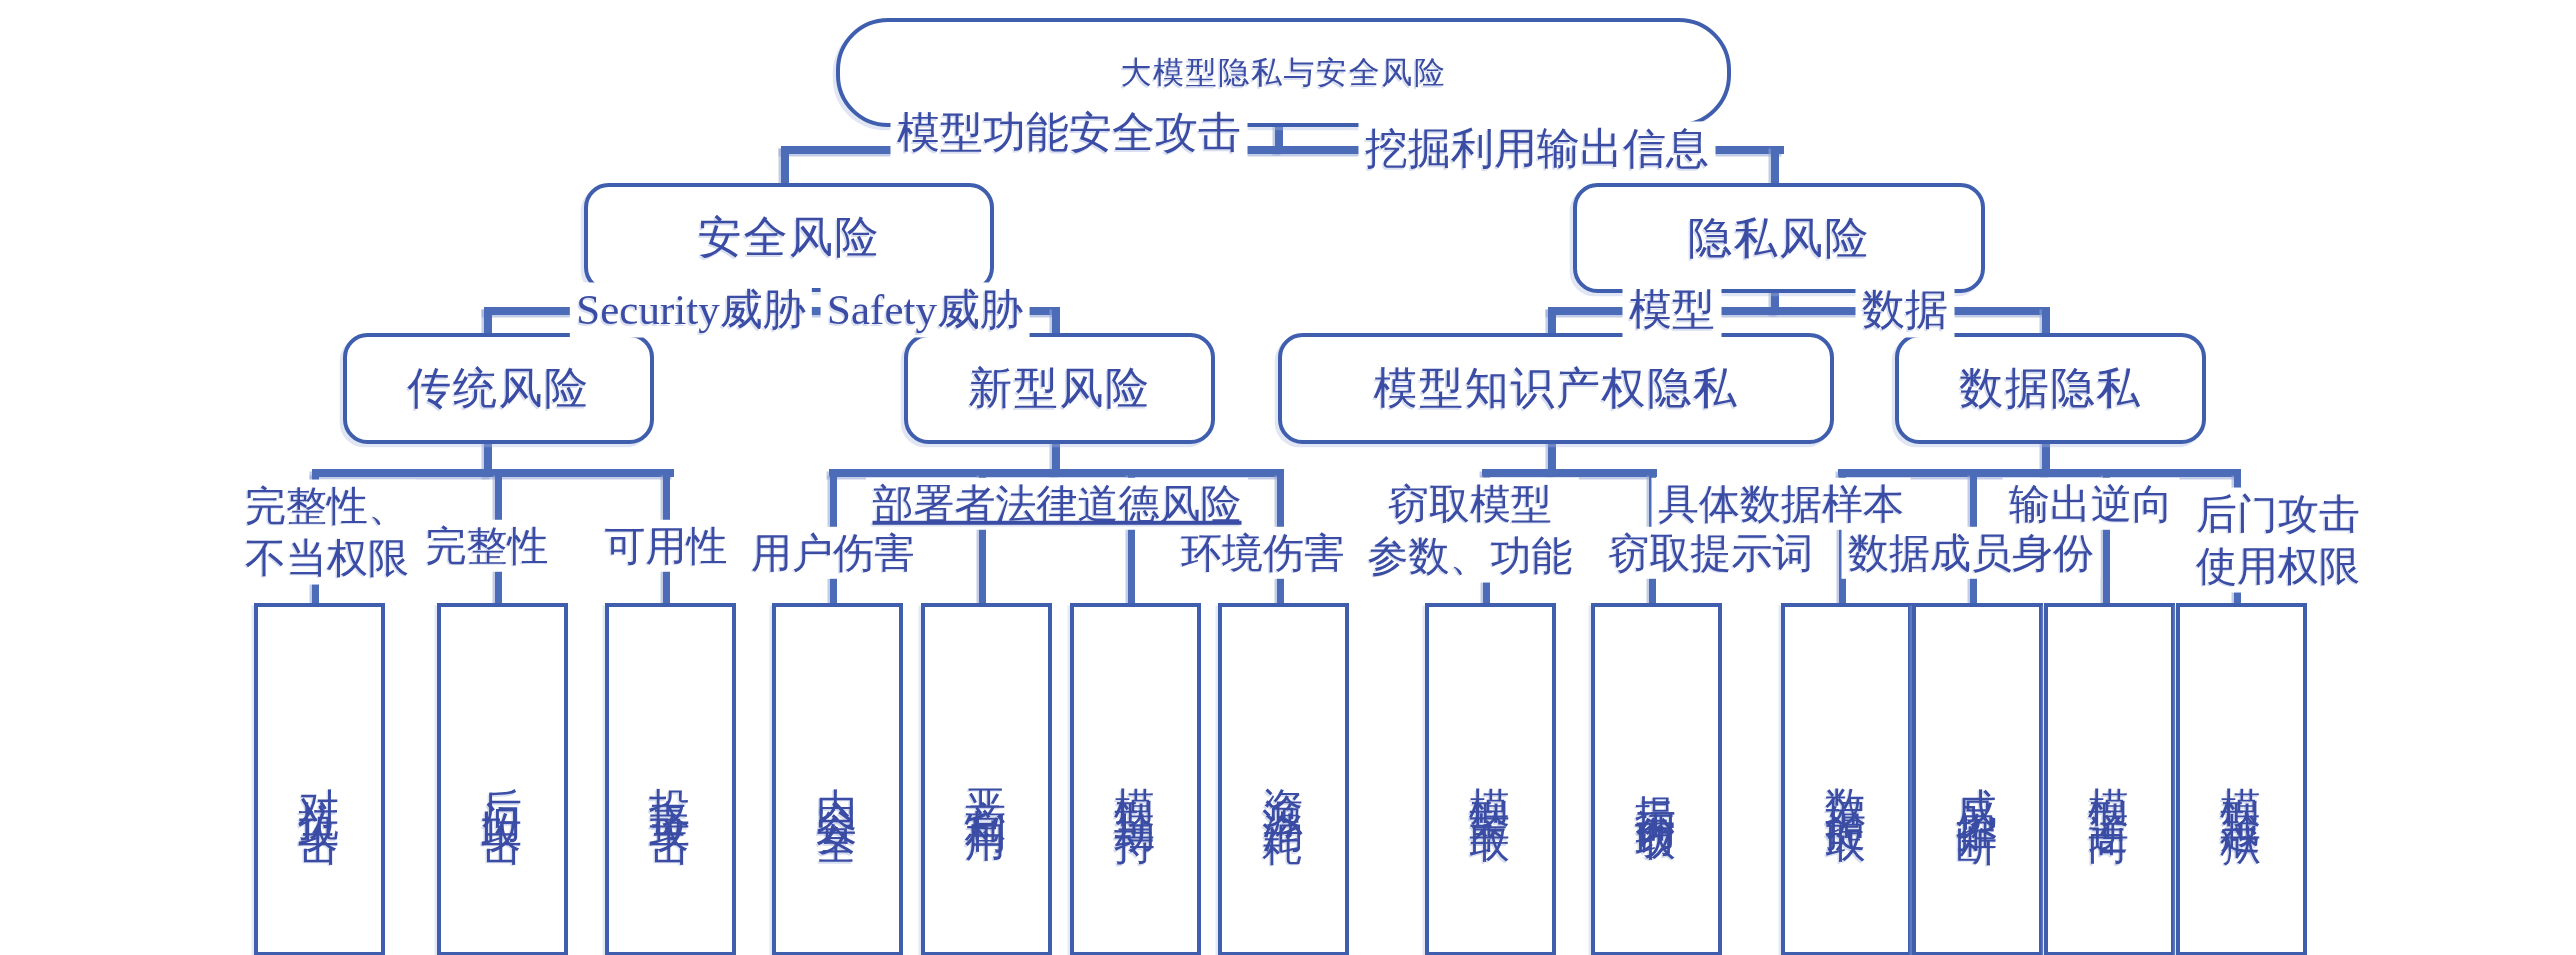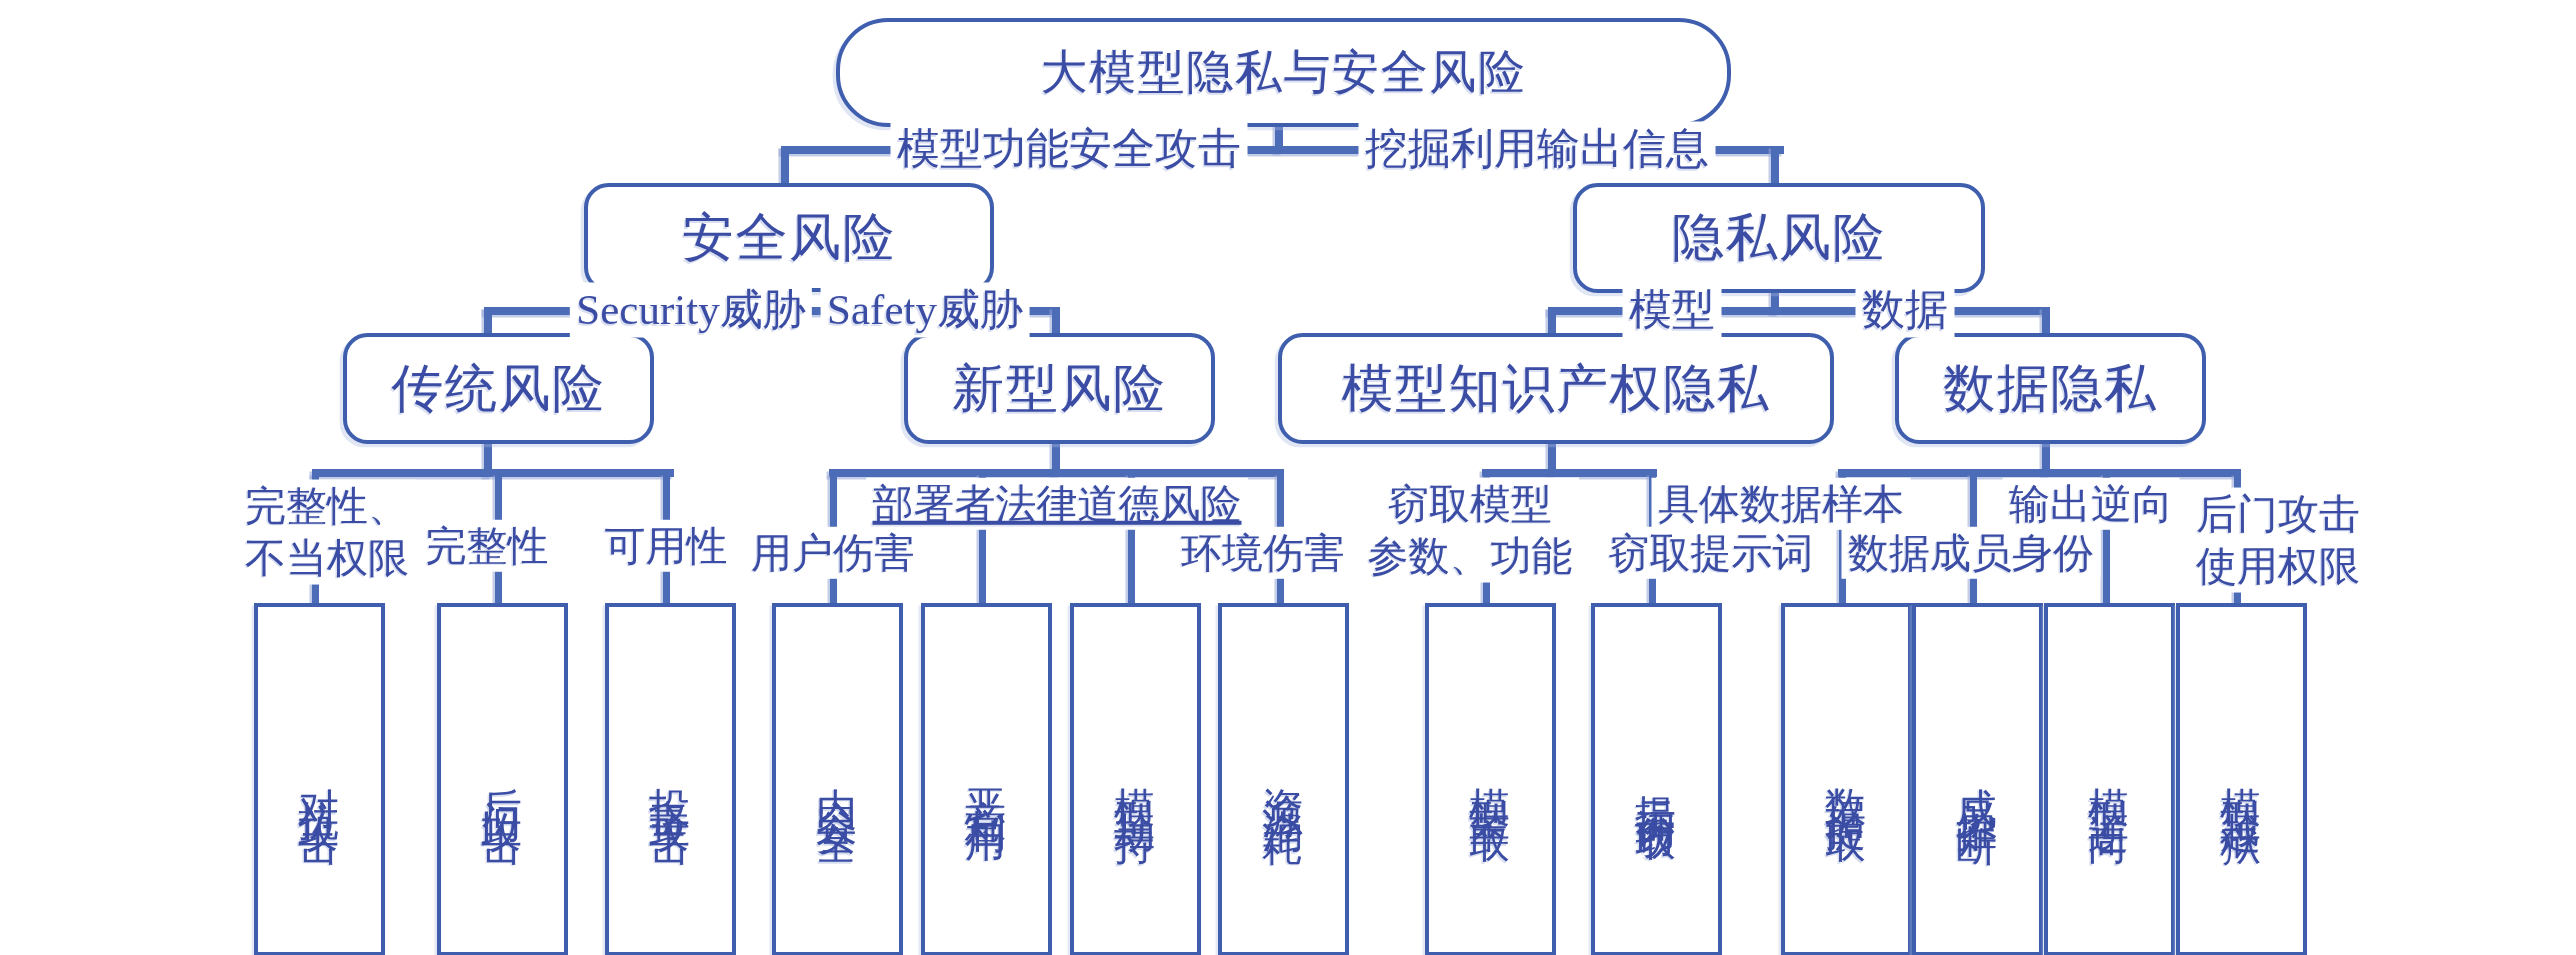--- a/index.html
+++ b/index.html
@@ -9,23 +9,23 @@
     color:#3a4ca3;
   }
   
   .ln{position:absolute;background:#4d6cb8;box-shadow:-2.5px 2.5px 0 rgba(148,164,214,.55);z-index:1;}
   
   .node{
     position:absolute;background:#fff;border:4.9px solid #3f5fae;border-radius:24.5px;
     display:flex;align-items:center;justify-content:center;z-index:2;
     box-shadow:-3.3px 3.3px 0 rgba(170,182,224,.35);
   }
-  .node .nlbl{font-size:52px;letter-spacing:1.6px;text-shadow:-1.6px 1.6px 0 rgba(160,174,220,.4);}
+  .node .nlbl{font-size:44px;letter-spacing:1.6px;text-shadow:-1.6px 1.6px 0 rgba(160,174,220,.4);}
   .node.root{border-radius:52px;}
-  .node.root .nlbl{font-size:47px;}
+  .node.root .nlbl{font-size:31px;}
   
   .leaf{
     position:absolute;top:603px;width:123px;height:345px;background:#fff;
     border:4.1px solid #3f5fae;display:flex;align-items:center;justify-content:center;z-index:2;
     box-shadow:-2.5px 2.5px 0 rgba(170,182,224,.3);
   }
   .leaf .vtxt{
     writing-mode:vertical-rl;text-orientation:upright;font-size:41px;
     letter-spacing:.30em;text-shadow:-1.6px 1.6px 0 rgba(160,174,220,.4);
   }
@@ -97,21 +97,21 @@
   <div class="node" style="left:904px;top:333px;width:303px;height:103px;">
     <span class="nlbl">新型风险</span>
   </div>
   <div class="node" style="left:1278px;top:333px;width:548px;height:103px;justify-content:center;">
     <span class="nlbl">模型知识产权隐私</span>
   </div>
   <div class="node" style="left:1895px;top:333px;width:303px;height:103px;">
     <span class="nlbl">数据隐私</span>
   </div>
 
-  <div class="elbl" style="left:1069px;top:149px;">模型功能安全攻击</div>
+  <div class="elbl" style="left:1069px;top:133px;">模型功能安全攻击</div>
   <div class="elbl" style="left:1537px;top:149px;">挖掘利用输出信息</div>
   <div class="elbl" style="left:667px;top:310px;margin-left:24px;">Security威胁</div>
   <div class="elbl" style="left:925px;top:310px;">Safety威胁</div>
   <div class="elbl" style="left:1672px;top:310px;">模型</div>
   <div class="elbl" style="left:1905px;top:310px;">数据</div>
 
   <div class="elbl small" style="left:327px;top:532px;">完整性、
 不当权限</div>
   <div class="elbl small" style="left:487px;top:546px;">完整性</div>
   <div class="elbl small" style="left:666px;top:546px;">可用性</div>

